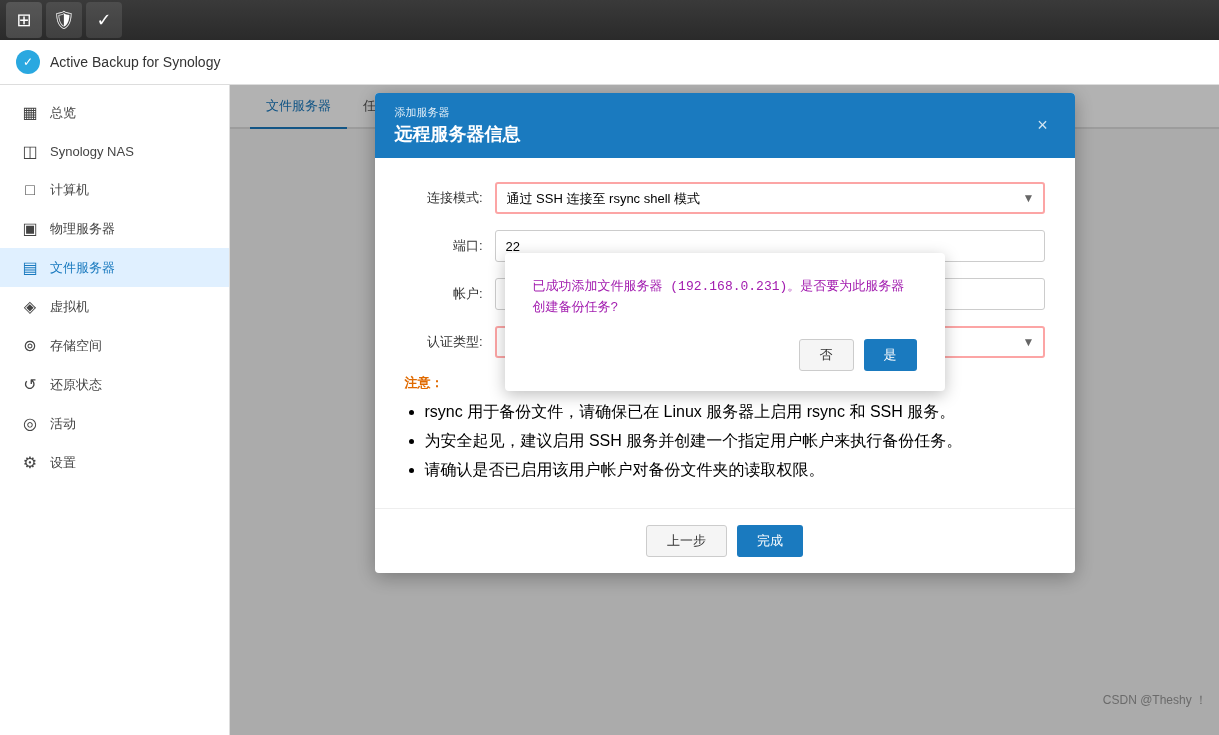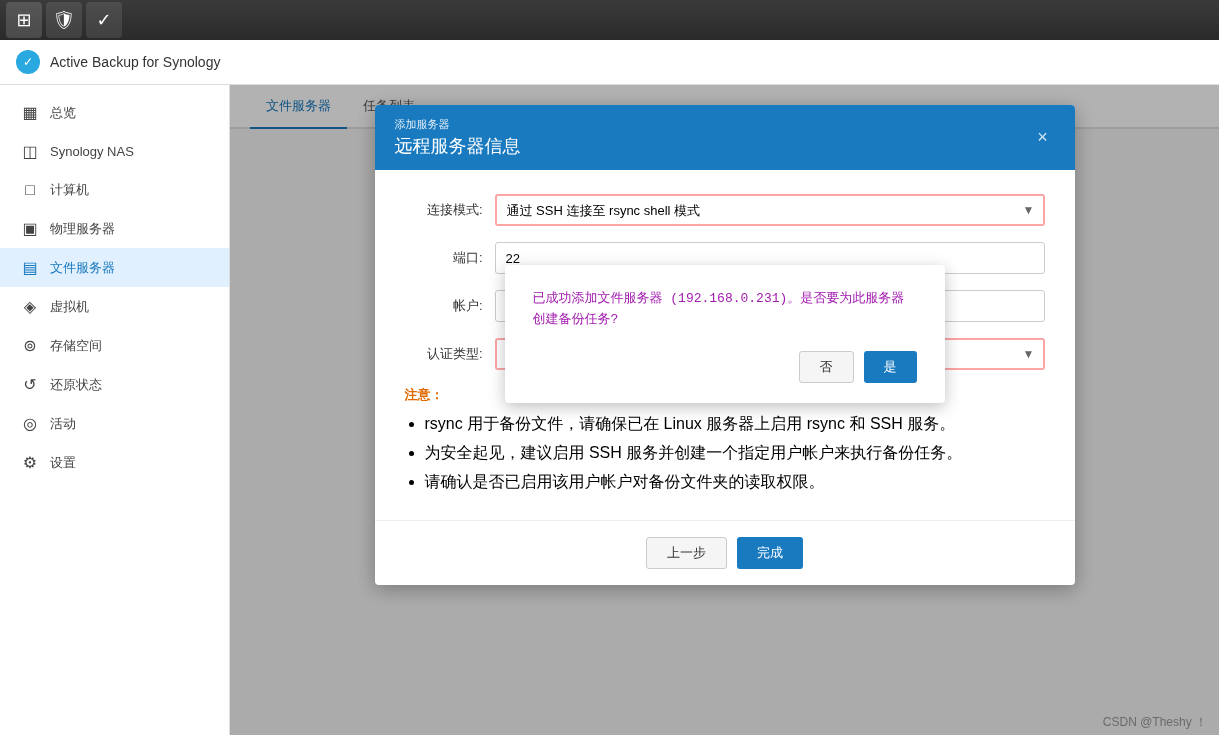--- a/index.html
+++ b/index.html
@@ -110,21 +110,21 @@
     .tab.active { color: #1a7abf; border-bottom-color: #1a7abf; font-weight: 500; }
 
     
     .overlay {
       position: absolute;
       top: 0; left: 0; right: 0; bottom: 0;
       background: rgba(0,0,0,0.3);
       display: flex;
       align-items: flex-start;
       justify-content: center;
-      padding-top: 20px;
+      padding-top: 8px;
       z-index: 10;
     }
 
     
     .modal {
       background: #fff;
       border-radius: 4px;
       width: 700px;
       box-shadow: 0 4px 20px rgba(0,0,0,0.3);
       position: relative;
@@ -138,21 +138,21 @@
       align-items: center;
       justify-content: space-between;
     }
     .modal-header-subtitle {
       font-size: 11px;
       opacity: 0.85;
       margin-bottom: 2px;
     }
     .modal-header-title {
       font-size: 18px;
-      font-weight: 400;
+      font-weight: 700;
     }
     .modal-close {
       color: rgba(255,255,255,0.8);
       cursor: pointer;
       font-size: 18px;
       width: 24px; height: 24px;
       display: flex; align-items: center; justify-content: center;
     }
 
     .modal-body {
@@ -269,21 +269,21 @@
     }
     .confirm-buttons {
       display: flex;
       justify-content: flex-end;
       gap: 10px;
     }
 
     
     .watermark {
       position: fixed;
-      bottom: 4px;
+      bottom: 26px;
       right: 12px;
       font-size: 12px;
       color: #999;
     }
   </style>
 </head>
 <body>
 
 <div class="taskbar">
   <div class="taskbar-icon grid">⊞</div>

